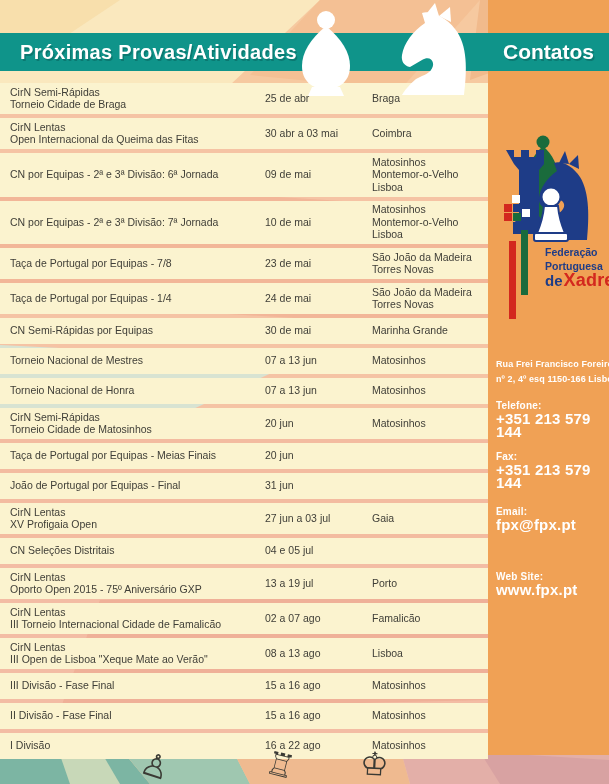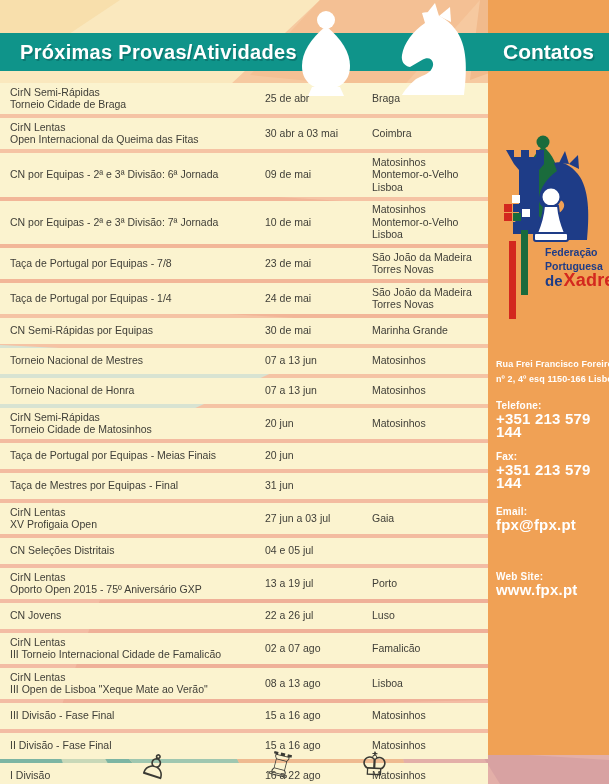--- a/index.html
+++ b/index.html
@@ -274,21 +274,21 @@
     <div class="row">
       <div class="cell name">
           <div>Taça de Portugal por Equipas - Meias Finais</div>
         </div>
       <div class="cell date">20 jun</div>
       <div class="cell loc"></div>
     </div>
 
     <div class="row">
       <div class="cell name">
-          <div>Taça de Mestres por Equipas - Final</div>
+          <div>João de Portugal por Equipas - Final</div>
         </div>
       <div class="cell date">31 jun</div>
       <div class="cell loc"></div>
     </div>
 
     <div class="row">
       <div class="cell name">
           <div>CirN Lentas</div>
           <div>XV Profigaia Open</div>
         </div>
@@ -310,29 +310,20 @@
       <div class="cell name">
           <div>CirN Lentas</div>
           <div>Oporto Open 2015 - 75º Aniversário GXP</div>
         </div>
       <div class="cell date">13 a 19 jul</div>
       <div class="cell loc">
           <div>Porto</div>
         </div>
     </div>
 
-    <div class="row">
-      <div class="cell name">
-          <div>CN Jovens</div>
-        </div>
-      <div class="cell date">22 a 26 jul</div>
-      <div class="cell loc">
-          <div>Luso</div>
-        </div>
-    </div>
 
     <div class="row">
       <div class="cell name">
           <div>CirN Lentas</div>
           <div>III Torneio Internacional Cidade de Famalicão</div>
         </div>
       <div class="cell date">02 a 07 ago</div>
       <div class="cell loc">
           <div>Famalicão</div>
         </div>

